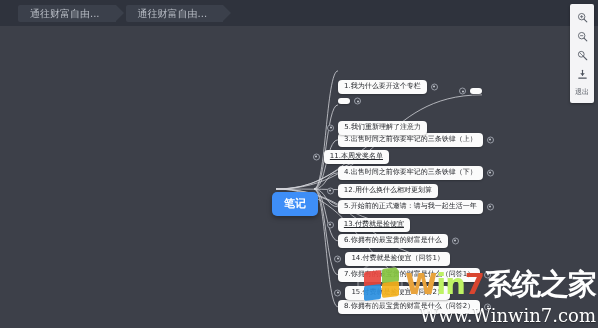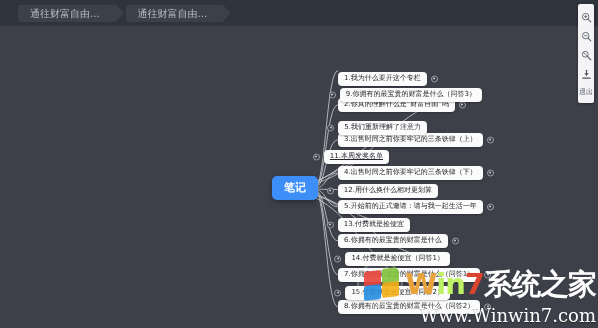--- a/index.html
+++ b/index.html
@@ -50,21 +50,21 @@
     width: 0; height: 0;
     border-top: 8.5px solid transparent;
     border-bottom: 8.5px solid transparent;
     border-left: 8px solid #3b404b;
   }
 
   
   #toolbar {
     position: absolute;
     top: 4px; right: 4px;
-    width: 16px;
+    width: 24px;
     background: #f4f4f6;
     border-radius: 2px;
     padding: 4px 0 3px 0;
     display: flex;
     flex-direction: column;
     align-items: center;
     z-index: 40;
     box-shadow: 0 1px 3px rgba(0,0,0,.35);
   }
   .tool {
@@ -112,20 +112,21 @@
   }
   .node.root {
     background: #3e8ef7;
     color: #ffffff;
     font-size: 11px;
     font-weight: bold;
     padding: 6px 12px;
     border-radius: 5px;
     z-index: 14;
     box-shadow: 0 2px 5px rgba(0,0,0,.35);
+    margin-top: 16px;
   }
   .toggle {
     position: absolute;
     top: 50%;
     transform: translateY(-50%);
     width: 7px; height: 7px;
     border-radius: 50%;
     background: #3d4049;
     border: 1px solid #9a9ea8;
     z-index: 12;
@@ -263,33 +264,33 @@
         <path d="M 276 189 C 379 189, 379 94.84375, 482 94.84375" fill="none" stroke="#d6d8dd" stroke-width="0.9" opacity="0.85"></path>
         <path d="M 276 189 C 351.5 189, 351.5 127.84375, 427 127.84375" fill="none" stroke="#d6d8dd" stroke-width="0.9" opacity="0.85"></path>
         <path d="M 276 189 C 332.5 189, 332.5 156.84375, 389 156.84375" fill="none" stroke="#d6d8dd" stroke-width="0.9" opacity="0.85"></path>
         <path d="M 276 189 C 352.5 189, 352.5 190.84375, 429 190.84375" fill="none" stroke="#d6d8dd" stroke-width="0.9" opacity="0.85"></path>
         <path d="M 276 189 C 343 189, 343 224.84375, 410 224.84375" fill="none" stroke="#d6d8dd" stroke-width="0.9" opacity="0.85"></path>
         <path d="M 276 189 C 363 189, 363 258.84375, 450 258.84375" fill="none" stroke="#d6d8dd" stroke-width="0.9" opacity="0.85"></path>
         <path d="M 276 189 C 363 189, 363 292.84375, 450 292.84375" fill="none" stroke="#d6d8dd" stroke-width="0.9" opacity="0.85"></path>
       </svg>
     <div id="nodes">
         <div class="node root" style="left: 272px; top: 176px;">笔记</div>
-        <div class="node" style="top: 72px; left: 338px;"><span>1.我为什么要开这个专栏</span><span class="toggle right"></span></div>
-        <div class="node" style="top: 98px; left: 338px;"><span>2.你真的理解什么是“财富自由”吗</span><span class="toggle right"></span></div>
+        <div class="node" style="top: 80px; left: 338px;"><span>1.我为什么要开这个专栏</span><span class="toggle right"></span></div>
+        <div class="node" style="top: 98px; left: 338px;"><span class="toggle right"></span></div>
         <div class="node" style="top: 133px; left: 338px;"><span>3.出售时间之前你要牢记的三条铁律（上）</span><span class="toggle right"></span></div>
         <div class="node" style="top: 166px; left: 338px;"><span>4.出售时间之前你要牢记的三条铁律（下）</span><span class="toggle right"></span></div>
         <div class="node" style="top: 200px; left: 338px;"><span>5.开始前的正式邀请：请与我一起生活一年</span><span class="toggle right"></span></div>
         <div class="node" style="top: 234px; left: 338px;"><span>6.你拥有的最宝贵的财富是什么</span><span class="toggle right"></span></div>
         <div class="node" style="top: 268px; left: 338px;"><span>7.你拥有的最宝贵的财富是什么（问答1）</span><span class="toggle right"></span></div>
         <div class="node" style="top: 300px; left: 338px;"><span>8.你拥有的最宝贵的财富是什么（问答2）</span><span class="toggle right"></span></div>
-        <div class="node" style="top: 88px; right: 116px;"><span>9.你拥有的最宝贵的财富是什么（问答3）</span><span class="toggle left"></span></div>
+        <div class="node" style="top: 88px; right: 116px;"><span class="toggle left"></span></div>
         <div class="node" style="top: 121px; right: 171px;"><span>5.我们重新理解了注意力</span><span class="toggle left"></span></div>
         <div class="node" style="top: 150px; right: 209px; text-decoration: underline;"><span>11.本周发奖名单</span><span class="toggle left"></span></div>
         <div class="node" style="top: 184px; right: 160px;"><span>12.用什么换什么相对更划算</span><span class="toggle left"></span></div>
-        <div class="node" style="top: 218px; right: 188px;"><span>13.付费就是捡便宜</span><span class="toggle left"></span></div>
+        <div class="node" style="top: 218px; right: 188px; text-decoration: underline;"><span>13.付费就是捡便宜</span><span class="toggle left"></span></div>
         <div class="node" style="top: 252px; right: 148px;"><span>14.付费就是捡便宜（问答1）</span><span class="toggle left"></span></div>
         <div class="node" style="top: 286px; right: 148px;"><span>15.付费就是捡便宜（问答2）</span><span class="toggle left"></span></div>
       </div>
   </div>
 
   <div id="watermark">
     <div id="wm-row">
       <div class="wm-flag">
         <i class="q1"></i>
           <i class="q2"></i>

